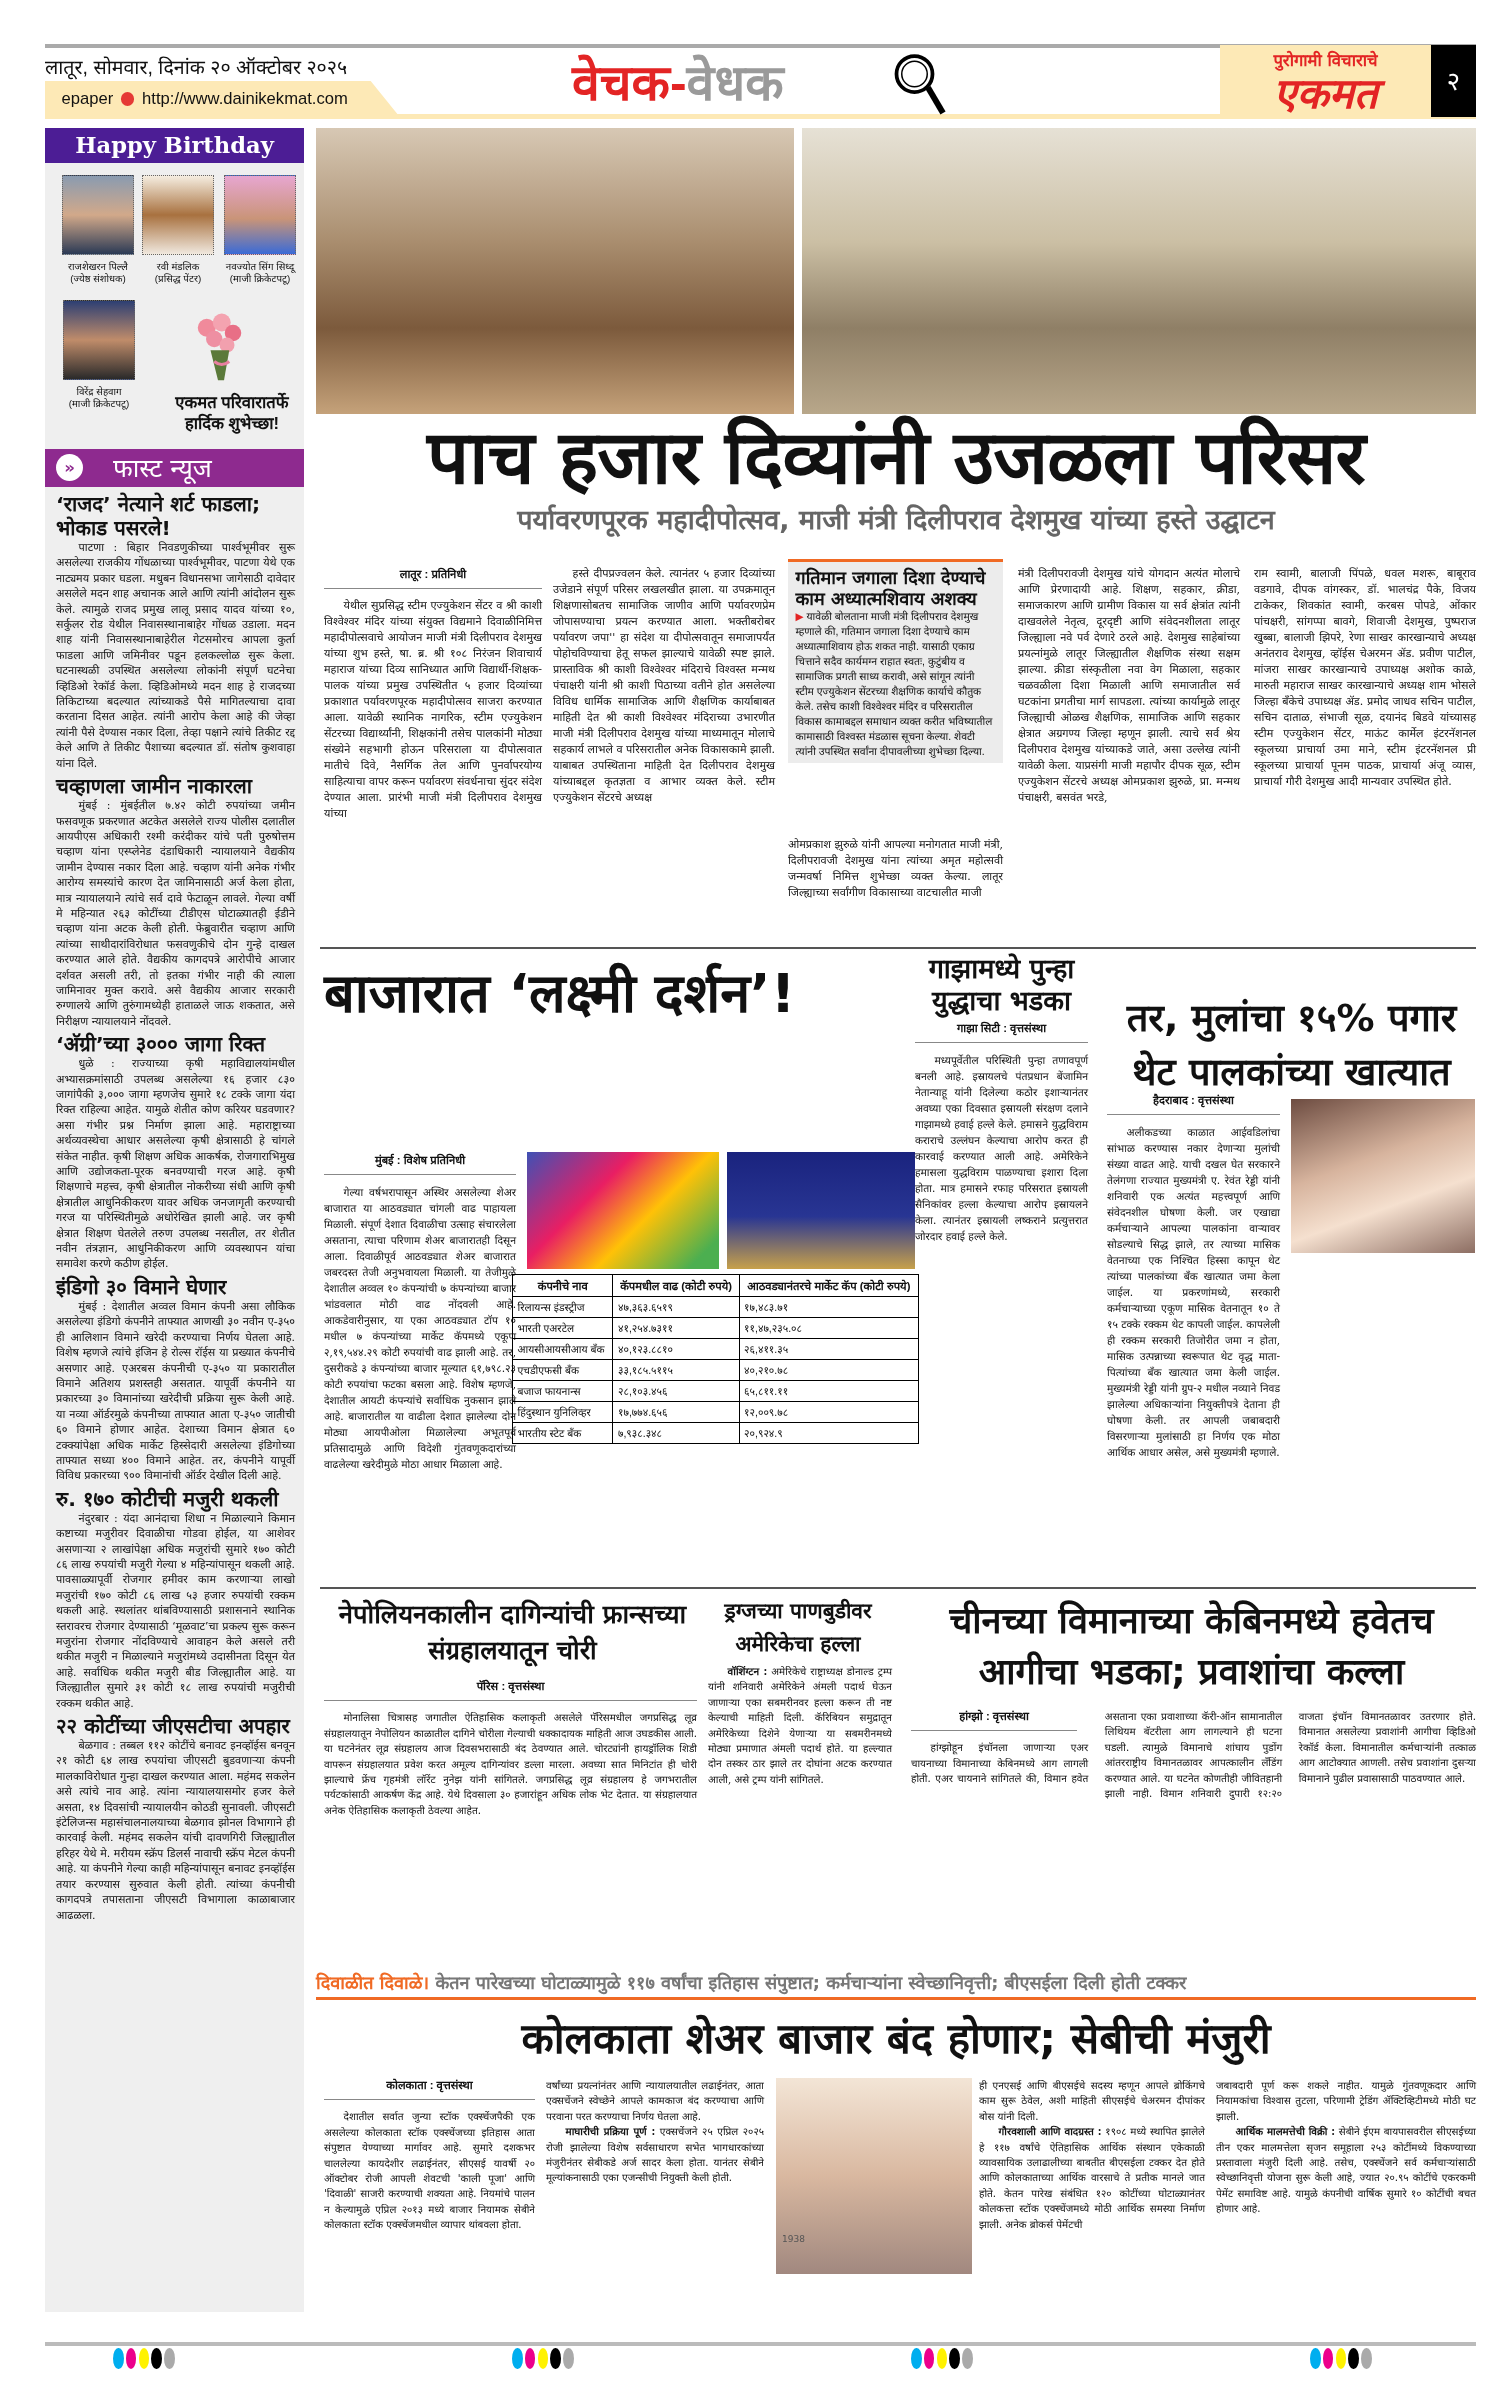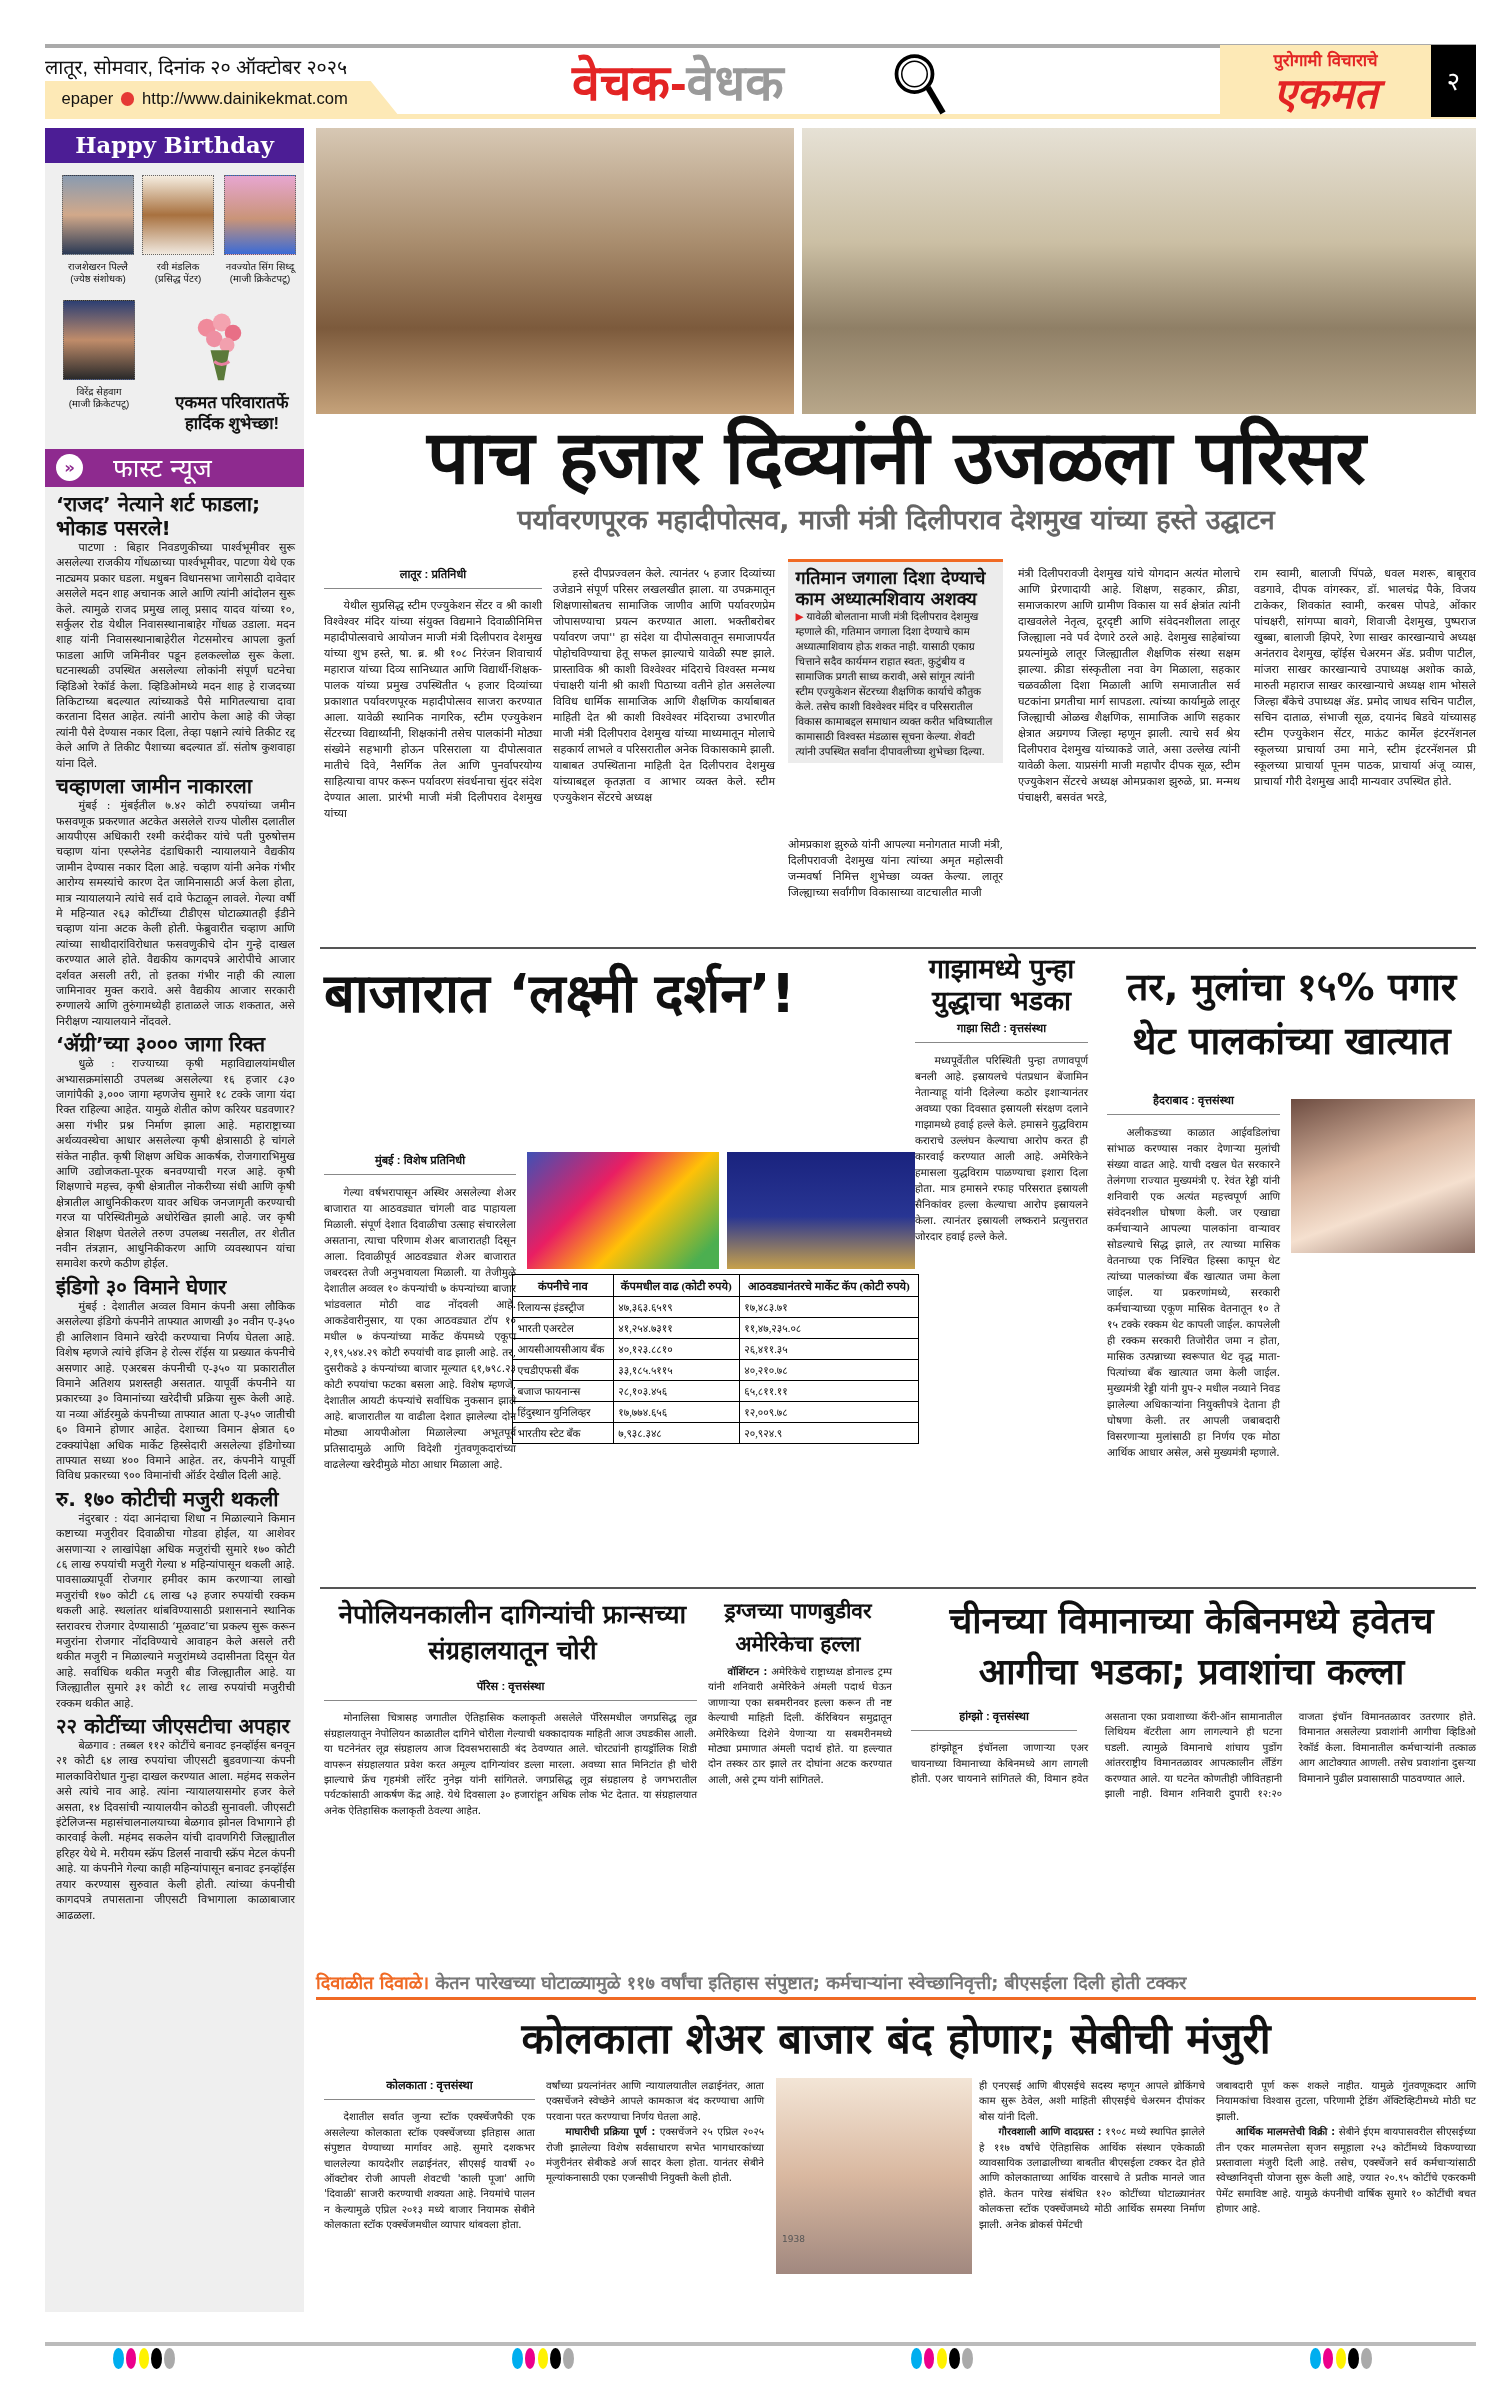--- a/index.html
+++ b/index.html
@@ -42,27 +42,27 @@
   .byline { font-weight:bold; text-align:center; font-size: 11.3px; border-bottom: 1.5px solid #888; padding-bottom: 6px; margin-bottom: 9px; font-family: "Liberation Sans", sans-serif; }
   .boxed { left: 788px; top: 559px; width: 215px; background: #ececec; border-top: 3px solid #f06a24; padding: 4.5px 7.5px; }
   .boxed h3 { font-size: 18px; line-height: 21px; font-weight: bold; }
   .boxed p { font-size: 10.5px; line-height: 15px; font-family: "Liberation Sans", sans-serif; }
   .boxed .tri { color:#e32424; }
 
   .hr { height: 1.5px; background: #555; }
   .h-diwali { left: 324px; top: 956px; width: 542px; font-size: 54px; font-weight: bold; line-height: 75px; }
   .img-a { left: 527px; top: 1152px; width: 192px; height: 117px; background: linear-gradient(135deg,#3f51b5,#e91e63 35%,#ffc107 60%,#4caf50 90%); }
   .img-b { left: 727px; top: 1152px; width: 188px; height: 117px; background: linear-gradient(180deg,#1a237e 0%,#283593 55%,#c7a14a 100%); }
-  table.mkt { border-collapse: collapse; font-size: 10.5px; font-family: Liberation Serif, serif; }
+  table.mkt { border-collapse: collapse; font-size: 10.5px; font-family: Liberation Sans, sans-serif; }
   table.mkt th, table.mkt td { border: 1.5px solid #000; padding: 3px 4.5px; }
   table.mkt th { font-weight: bold; text-align: center; font-size: 11.3px; }
   .tbl { left: 512px; top: 1274px; width: 407px; }
 
   .h-gaza { left: 915px; top: 953px; width: 173px; text-align:center; font-size: 27px; font-weight:bold; line-height: 32px; }
-  .h-salary { left: 1107px; top: 960px; width: 369px; text-align:center; font-size: 38px; font-weight:bold; line-height: 54px; }
+  .h-salary { left: 1107px; top: 991px; width: 369px; text-align:center; font-size: 38px; font-weight:bold; line-height: 54px; }
   .img-old { left: 1291px; top: 1099px; width: 184px; height: 154px; background: linear-gradient(160deg,#6d4c41,#d7b49e 40%,#f5e0cf 65%,#8d6e63); }
 
   .h-napoleon { left: 324px; top: 1596px; width: 377px; text-align:center; font-size: 25.6px; font-weight:bold; line-height: 36px; }
   .h-drug { left: 704px; top: 1595px; width: 188px; text-align:center; font-size: 21px; font-weight:bold; line-height: 33px; }
   .h-china { left: 907px; top: 1595px; width: 569px; text-align:center; font-size: 36px; font-weight:bold; line-height: 51px; }
 
   .strip { left: 316px; top: 1970px; width: 1160px; font-size: 18px; font-weight: bold; color: #777; border-bottom: 3px solid #f06a24; padding-bottom: 3px; }
   .strip .kick { color: #f06a24; }
   .h-kolkata { left: 316px; top: 2012px; width: 1160px; text-align:center; font-size: 42px; font-weight:bold; line-height: 53px; }
   .img-bld { left: 776px; top: 2078px; width: 196px; height: 196px; background: linear-gradient(180deg,#f3e5d6 0%,#d9b8a0 50%,#a1887f 100%); }

